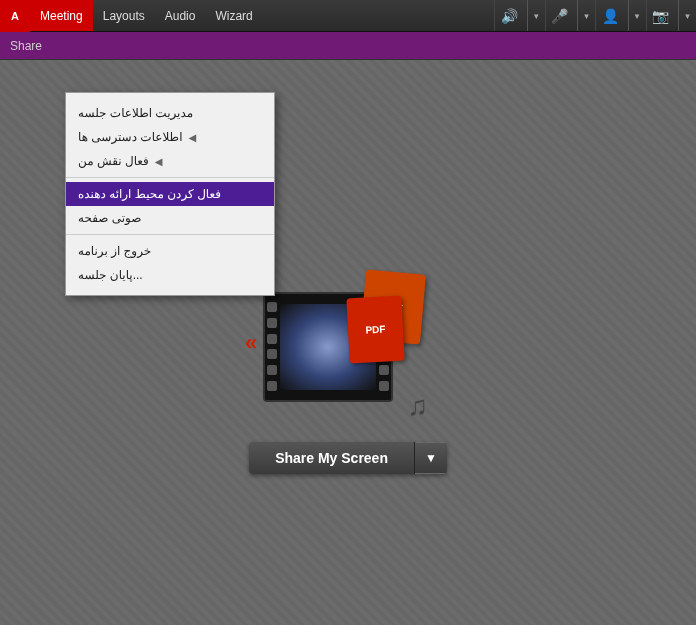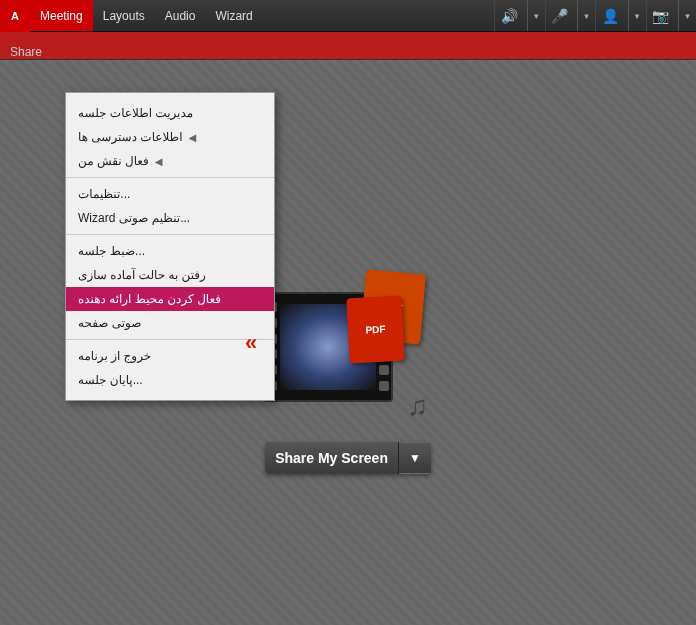--- a/index.html
+++ b/index.html
@@ -83,23 +83,23 @@
       color: #aaa;
       border-left: 1px solid #555;
       height: 100%;
       cursor: pointer;
     }
 
     
     .secondary-bar {
       width: 100%;
       height: 28px;
-      background: #b91c1c;
-      display: flex;
-      align-items: flex-end;
+      background: #701a75;
+      display: flex;
+      align-items: center;
       padding: 0 10px;
       border-bottom: 1px solid #333;
     }
 
     .share-label {
       color: #ccc;
       font-size: 12px;
     }
 
     
@@ -148,21 +148,21 @@
       justify-content: flex-end;
       padding: 5px 12px;
       font-size: 12px;
       color: #222;
       cursor: pointer;
       direction: rtl;
       white-space: nowrap;
     }
 
     .dropdown-item.highlighted {
-      background: #be185d;
+      background: #4c1d95;
       color: white;
     }
 
     .dropdown-item .arrow {
       margin-left: 6px;
       font-size: 10px;
       color: #666;
     }
 
     .red-arrows {
@@ -298,21 +298,21 @@
       display: flex;
       align-items: center;
       border-radius: 4px;
       overflow: hidden;
       box-shadow: 0 2px 4px rgba(0,0,0,0.4);
     }
 
     .share-btn-main {
       background: linear-gradient(to bottom, #555, #3a3a3a);
       color: white;
-      padding: 8px 10px;
+      padding: 8px 26px;
       font-size: 14px;
       font-weight: bold;
       cursor: pointer;
       border: none;
       border-right: 1px solid #222;
     }
 
     .share-btn-dropdown {
       background: linear-gradient(to bottom, #555, #3a3a3a);
       color: white;
@@ -370,36 +370,22 @@
       <div class="dropdown-item">
         <span class="arrow">◀</span>
         <span>اطلاعات دسترسی ها</span>
       </div>
       <div class="dropdown-item">
         <span class="arrow">◀</span>
         <span>فعال نقش من</span>
       </div>
     </div>
 
+
     <div class="dropdown-section">
-      <div class="dropdown-item">
-        <span>...تنظیمات</span>
-      </div>
-      <div class="dropdown-item">
-        <span>...تنظیم صوتی Wizard</span>
-      </div>
-    </div>
-
-    <div class="dropdown-section">
-      <div class="dropdown-item">
-        <span>...ضبط جلسه</span>
-      </div>
-      <div class="dropdown-item">
-        <span>رفتن به حالت آماده سازی</span>
-      </div>
       <div class="dropdown-item highlighted">
         <span>فعال کردن محیط ارائه دهنده</span>
       </div>
       <div class="dropdown-item">
         <span>صوتی صفحه</span>
       </div>
     </div>
 
     <div class="dropdown-section">
       <div class="dropdown-item">

